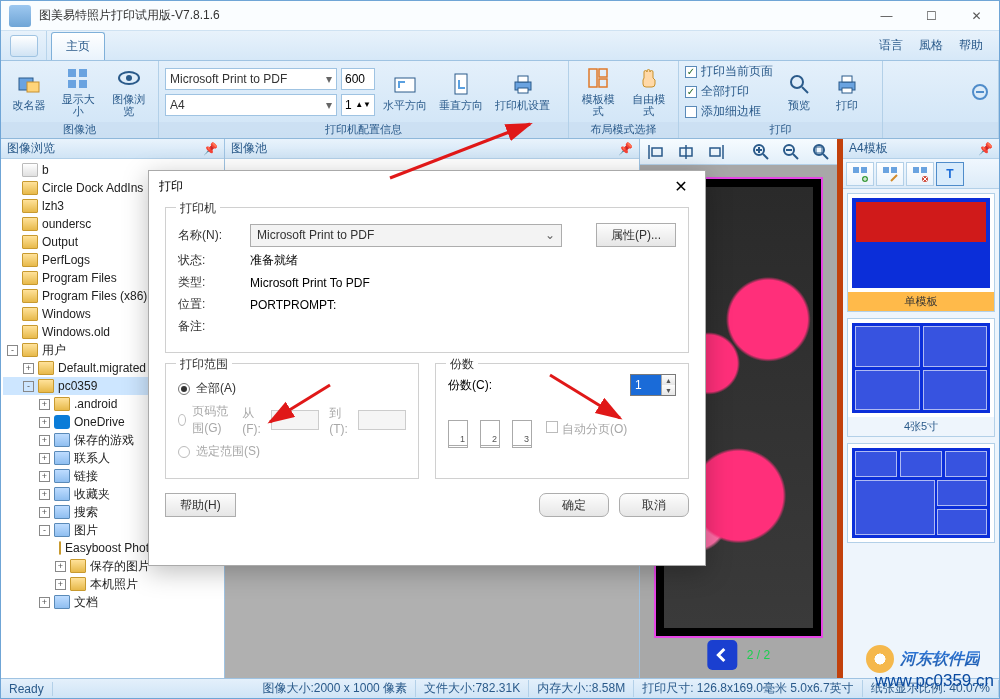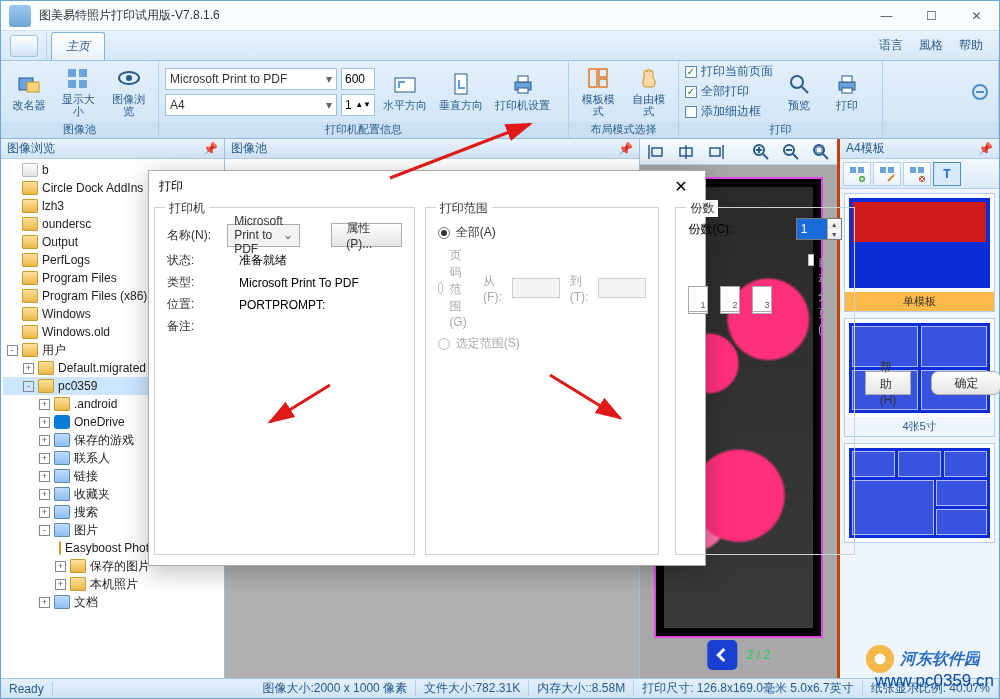--- a/index.html
+++ b/index.html
@@ -6,21 +6,21 @@
 html, body { width: 1000px; height: 699px; overflow: hidden; background: #fff; }
 .window { display: flex; flex-direction: column; height: 100%; border: 1px solid #6fa5d6; }
 .titlebar { height: 30px; display: flex; align-items: center; background: #fafdff; border-bottom: 1px solid #cfe2f2; }
 .appicon { width: 22px; height: 22px; margin: 0 8px; background: linear-gradient(#9ec8f0,#6fa5d6); border-radius: 3px; position: relative; }
 .title { flex: 1; color: #333; }
 .winbtns { display: flex; }
 .winbtn { width: 45px; height: 28px; display: flex; align-items: center; justify-content: center; color: #555; }
 .menubar { height: 30px; background: linear-gradient(#e8f2fb,#d6e8f8); display: flex; align-items: stretch; border-bottom: 1px solid #9fc3e2; }
 .qat { width: 46px; display: flex; align-items: center; justify-content: center; border-right: 1px solid #b8d4eb; }
 .qaticon { width: 28px; height: 22px; background: linear-gradient(#fff,#d0e3f4); border: 1px solid #9fc3e2; border-radius: 3px; }
-.tabs { display: flex; align-items: flex-end; padding-left: 4px; font-style: italic; }
+.tabs { display: flex; align-items: flex-end; padding-left: 4px; }
 .tab { background: linear-gradient(#fff,#e9f3fc); border: 1px solid #7fb0d9; border-bottom: none; padding: 5px 14px; border-radius: 3px 3px 0 0; color: #2a5a8a; margin-top: 3px; }
 .menur { margin-left: auto; display: flex; align-items: center; gap: 16px; padding-right: 16px; color: #2a5a8a; }
 .ribbon { height: 78px; background: linear-gradient(#e4f0fb,#cfe4f6); display: flex; border-bottom: 1px solid #8fb8da; }
 .group { display: flex; flex-direction: column; border-right: 1px solid #b3d0e8; }
 .group-body { flex: 1; display: flex; align-items: center; padding: 2px 6px; gap: 4px; }
 .group-label { height: 16px; text-align: center; font-size: 11px; color: #2a5a8a; background: rgba(200,220,240,.6); }
 .rbtn { display: flex; flex-direction: column; align-items: center; justify-content: center; gap: 2px; padding: 2px 4px; min-width: 44px; height: 56px; border-radius: 3px; }
 .ricon { width: 28px; height: 26px; display: flex; align-items: center; justify-content: center; }
 .rtext { font-size: 11px; color: #2a5a8a; text-align: center; line-height: 1.1; }
 .ricon svg { width: 26px; height: 24px; }
@@ -55,21 +55,21 @@
 .ptoolbar { height: 26px; background: linear-gradient(#f6fbff,#e2eff9); border-bottom: 1px solid #b3d0e8; display: flex; align-items: center; gap: 6px; padding: 0 4px; }
 .ptool { width: 24px; height: 22px; display: flex; align-items: center; justify-content: center; }
 .ptool svg { width: 20px; height: 20px; }
 .pcanvas { flex: 1; background: #a8a8a8; position: relative; overflow: hidden; }
 .pimg { position: absolute; left: 14px; right: 14px; top: 12px; bottom: 40px; background: #000; border: 2px solid #e646e6; }
 .flower { position: absolute; inset: 8px; background: radial-gradient(circle at 30% 40%, #ff2f7a 0 10%, transparent 11%), radial-gradient(circle at 70% 30%, #ff2f7a 0 12%, transparent 13%), radial-gradient(circle at 50% 70%, #ff2f7a 0 14%, transparent 15%), radial-gradient(circle at 20% 75%, #ff6fa8 0 9%, transparent 10%), linear-gradient(#2a2a2a,#3a3a3a); }
 .pnav { position: absolute; left: 50%; bottom: 8px; transform: translateX(-50%); display: flex; align-items: center; gap: 10px; }
 .pbtn { width: 30px; height: 30px; background: #1a3fd0; border-radius: 5px; display: flex; align-items: center; justify-content: center; color: #fff; }
 .pcount { color: #19d14e; font-size: 12px; }
 
-.tplpane { width: 162px; display: flex; flex-direction: column; border-left: 3px solid #c2410c; }
+.tplpane { width: 162px; display: flex; flex-direction: column; border-left: 6px solid #c2410c; }
 .tpl-tools { height: 30px; background: linear-gradient(#f0f7fe,#dcebf8); border-bottom: 1px solid #b3d0e8; display: flex; align-items: center; gap: 2px; padding: 0 3px; }
 .tplt { width: 28px; height: 24px; border: 1px solid #b3d0e8; background: linear-gradient(#fff,#eaf3fb); display: flex; align-items: center; justify-content: center; position: relative; }
 .tplt svg { width: 18px; height: 18px; }
 .tplt.active { border-color: #4f8cca; background: #d8ebfb; }
 .tpls { flex: 1; background: #eef5fc; overflow: auto; padding: 4px; display: flex; flex-direction: column; gap: 6px; }
 .tplcard { background: #fff; border: 1px solid #b3d0e8; }
 .tplprev { height: 90px; background: #0b2ed9; margin: 4px; position: relative; }
 .tpllabel { text-align: center; background: #ffba4a; color: #333; padding: 2px 0; font-size: 11px; }
 .tpllabel.plain { background: #eef5fc; color: #2a5a8a; }
 .grid2x2 { display: grid; grid-template-columns: 1fr 1fr; grid-template-rows: 1fr 1fr; gap: 3px; position: absolute; inset: 3px; }
@@ -80,21 +80,21 @@
 .gridside { position: absolute; right: 3px; top: 32px; width: 36%; bottom: 3px; display: grid; grid-template-rows: 1fr 1fr; gap: 3px; }
 .gridside div { background: rgba(255,255,255,.18); border: 1px solid rgba(255,255,255,.6); }
 
 .status { height: 20px; background: linear-gradient(#e4f0fb,#cfe4f6); border-top: 1px solid #9fc3e2; display: flex; align-items: center; font-size: 11px; color: #2a5a8a; }
 .status .seg { padding: 0 8px; border-right: 1px solid #b3d0e8; }
 
 
 .dialog { position: absolute; left: 148px; top: 170px; width: 558px; height: 396px; background: #fff; border: 1px solid #aaa; box-shadow: 0 6px 24px rgba(0,0,0,.25); z-index: 50; display: flex; flex-direction: column; }
 .dlg-title { height: 30px; display: flex; align-items: center; padding: 0 10px; font-size: 12px; }
 .dlg-close { margin-left: auto; width: 28px; height: 22px; display: flex; align-items: center; justify-content: center; font-size: 16px; }
-.dlg-body { flex: 1; padding: 6px 5px 10px; display: flex; flex-direction: row; gap: 10px; }
+.dlg-body { flex: 1; padding: 6px 16px 10px; display: flex; flex-direction: column; gap: 10px; }
 .fieldset { border: 1px solid #d0d0d0; padding: 10px 12px 12px; position: relative; }
 .legend { position: absolute; top: -8px; left: 10px; background: #fff; padding: 0 4px; color: #333; }
 .row { display: flex; align-items: center; gap: 10px; margin: 5px 0; }
 .lbl { width: 62px; color: #333; }
 .dlg-combo { flex: 1; height: 23px; border: 1px solid #adadad; background: #f3f3f3; display: flex; align-items: center; padding: 0 6px; color: #333; }
 .dlg-combo .dd { margin-left: auto; color: #666; }
 .dlg-btn { height: 24px; padding: 0 14px; border: 1px solid #adadad; background: linear-gradient(#fdfdfd,#e6e6e6); display: flex; align-items: center; justify-content: center; color: #333; }
 .twocol { display: flex; gap: 16px; }
 .twocol .fieldset { flex: 1; }
 .radio { display: flex; align-items: center; gap: 6px; margin: 6px 0; color: #333; }
@@ -105,21 +105,21 @@
 .inlinelbl { color: #a8a8a8; margin: 0 4px; }
 .smallin { width: 48px; height: 20px; border: 1px solid #ccc; background: #f5f5f5; }
 .copies { display: flex; align-items: center; gap: 8px; }
 .numbox { width: 46px; height: 22px; border: 1px solid #7a7a7a; display: flex; align-items: center; }
 .numin { flex: 1; background: #1a6bd8; color: #fff; padding: 0 4px; height: 100%; display: flex; align-items: center; }
 .spinbtns { width: 14px; height: 100%; display: flex; flex-direction: column; }
 .spinbtns div { flex: 1; border-left: 1px solid #aaa; background: linear-gradient(#fdfdfd,#e6e6e6); display: flex; align-items: center; justify-content: center; font-size: 7px; color: #555; }
 .collate { display: flex; align-items: flex-end; gap: 2px; margin-top: 10px; }
 .sheet { width: 20px; height: 26px; background: #fff; border: 1px solid #aaa; display: flex; align-items: flex-end; justify-content: flex-end; padding: 1px 2px; font-size: 9px; color: #555; position: relative; }
 .sheet + .sheet { margin-left: -6px; }
-.autoc { display: flex; align-items: flex-start; gap: 4px; margin-left: 26px; color: #a8a8a8; }
+.autoc { display: flex; align-items: flex-start; gap: 4px; margin-left: 4px; color: #a8a8a8; }
 .autoc .chkbox { border-color: #bbb; }
 .dlg-foot { display: flex; align-items: center; gap: 10px; padding-top: 4px; }
 .dlg-foot .spacer { flex: 1; }
 .dlg-btn.primary { min-width: 70px; justify-content: center; border-radius: 7px; }
 
 .arrow { position: absolute; z-index: 60; pointer-events: none; }
 .watermark { position: absolute; right: 20px; bottom: 26px; display: flex; align-items: center; gap: 6px; opacity: .9; z-index: 70; }
 .wmicon { width: 28px; height: 28px; border-radius: 50%; border: 3px solid #f6b23a; background: radial-gradient(circle at 50% 50%, #fff 0 35%, #f6b23a 36% 100%); position: relative; }
 .wmtext { font-size: 16px; font-weight: bold; font-style: italic; background: linear-gradient(#1a6bd8,#0a4aa0); -webkit-background-clip: text; color: transparent; }
 .wmurl { position: absolute; right: 6px; bottom: 8px; font-size: 17px; color: #0a4aa0; z-index: 70; }

